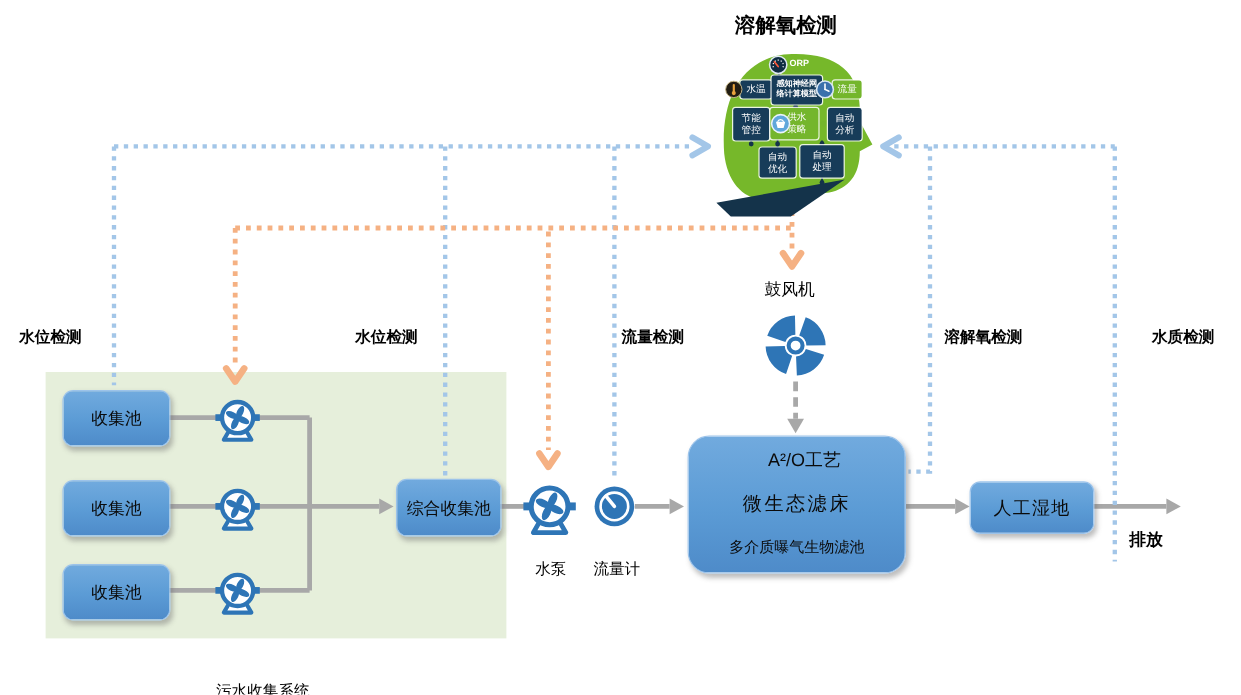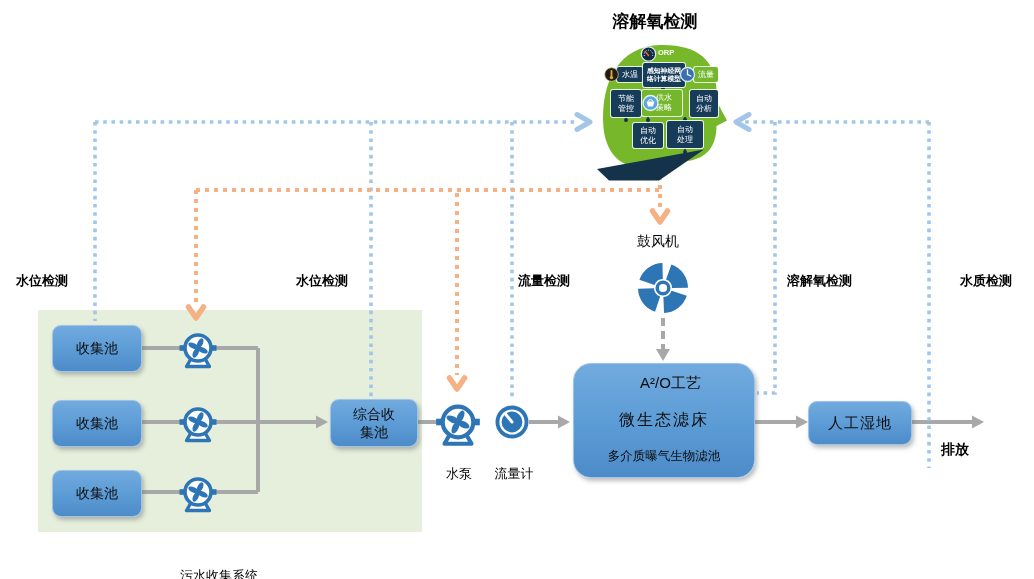--- a/index.html
+++ b/index.html
@@ -20,21 +20,21 @@
   .det-label{font-size:13px;font-weight:bold;white-space:nowrap;}
   .plain-label{font-size:13px;white-space:nowrap;}
   .bluebox{
     background:linear-gradient(180deg,#71aade 0%,#5b9bd5 55%,#4e8bc9 100%);
     border:1px solid #9cc3ea;border-radius:9px;
     box-shadow:2px 3px 4px rgba(110,110,110,.45);
     display:flex;align-items:center;justify-content:center;
     font-size:14px;color:#0b0b0b;text-align:center;
   }
   .pool{left:52px;width:88px;height:45px;}
-  .combined{left:330px;top:399px;width:86px;height:46px;line-height:1.3;flex-direction:column;}
+  .combined{left:330px;top:399px;width:86px;height:46px;line-height:1.3;flex-direction:row;}
   .reactor{
     left:573px;top:363px;width:182px;height:115px;border-radius:18px;
     flex-direction:column;justify-content:space-between;padding:10px 4px 12px 4px;box-sizing:border-box;
   }
   .reactor .r1{font-size:15px;margin-left:13px;}
   .reactor .r2{font-size:16px;letter-spacing:2px;}
   .reactor .r3{font-size:12.5px;}
   .wetland{left:808px;top:401px;width:102px;height:42px;font-size:15px;letter-spacing:1px;}
   .brain-block{
     position:absolute;z-index:3;color:#fff;display:flex;flex-direction:column;

